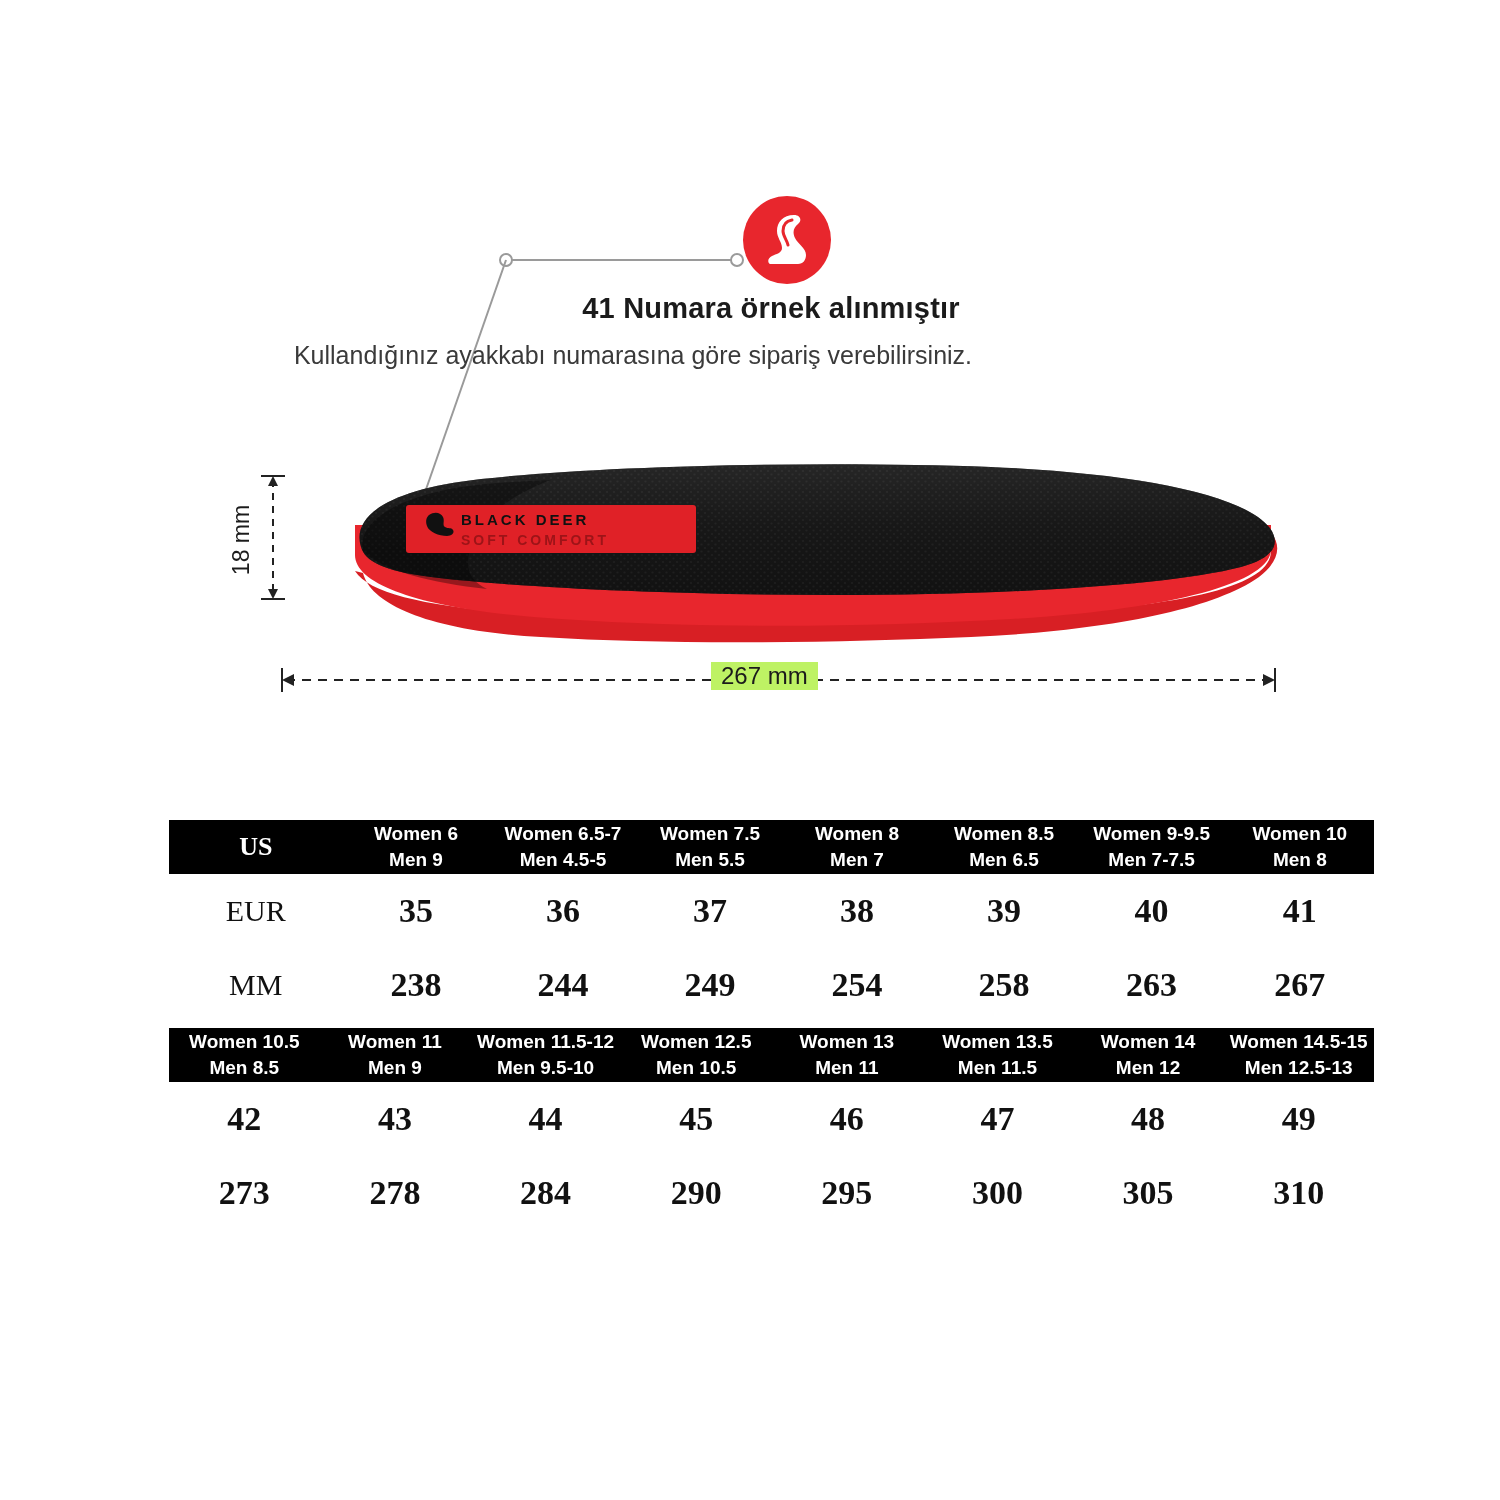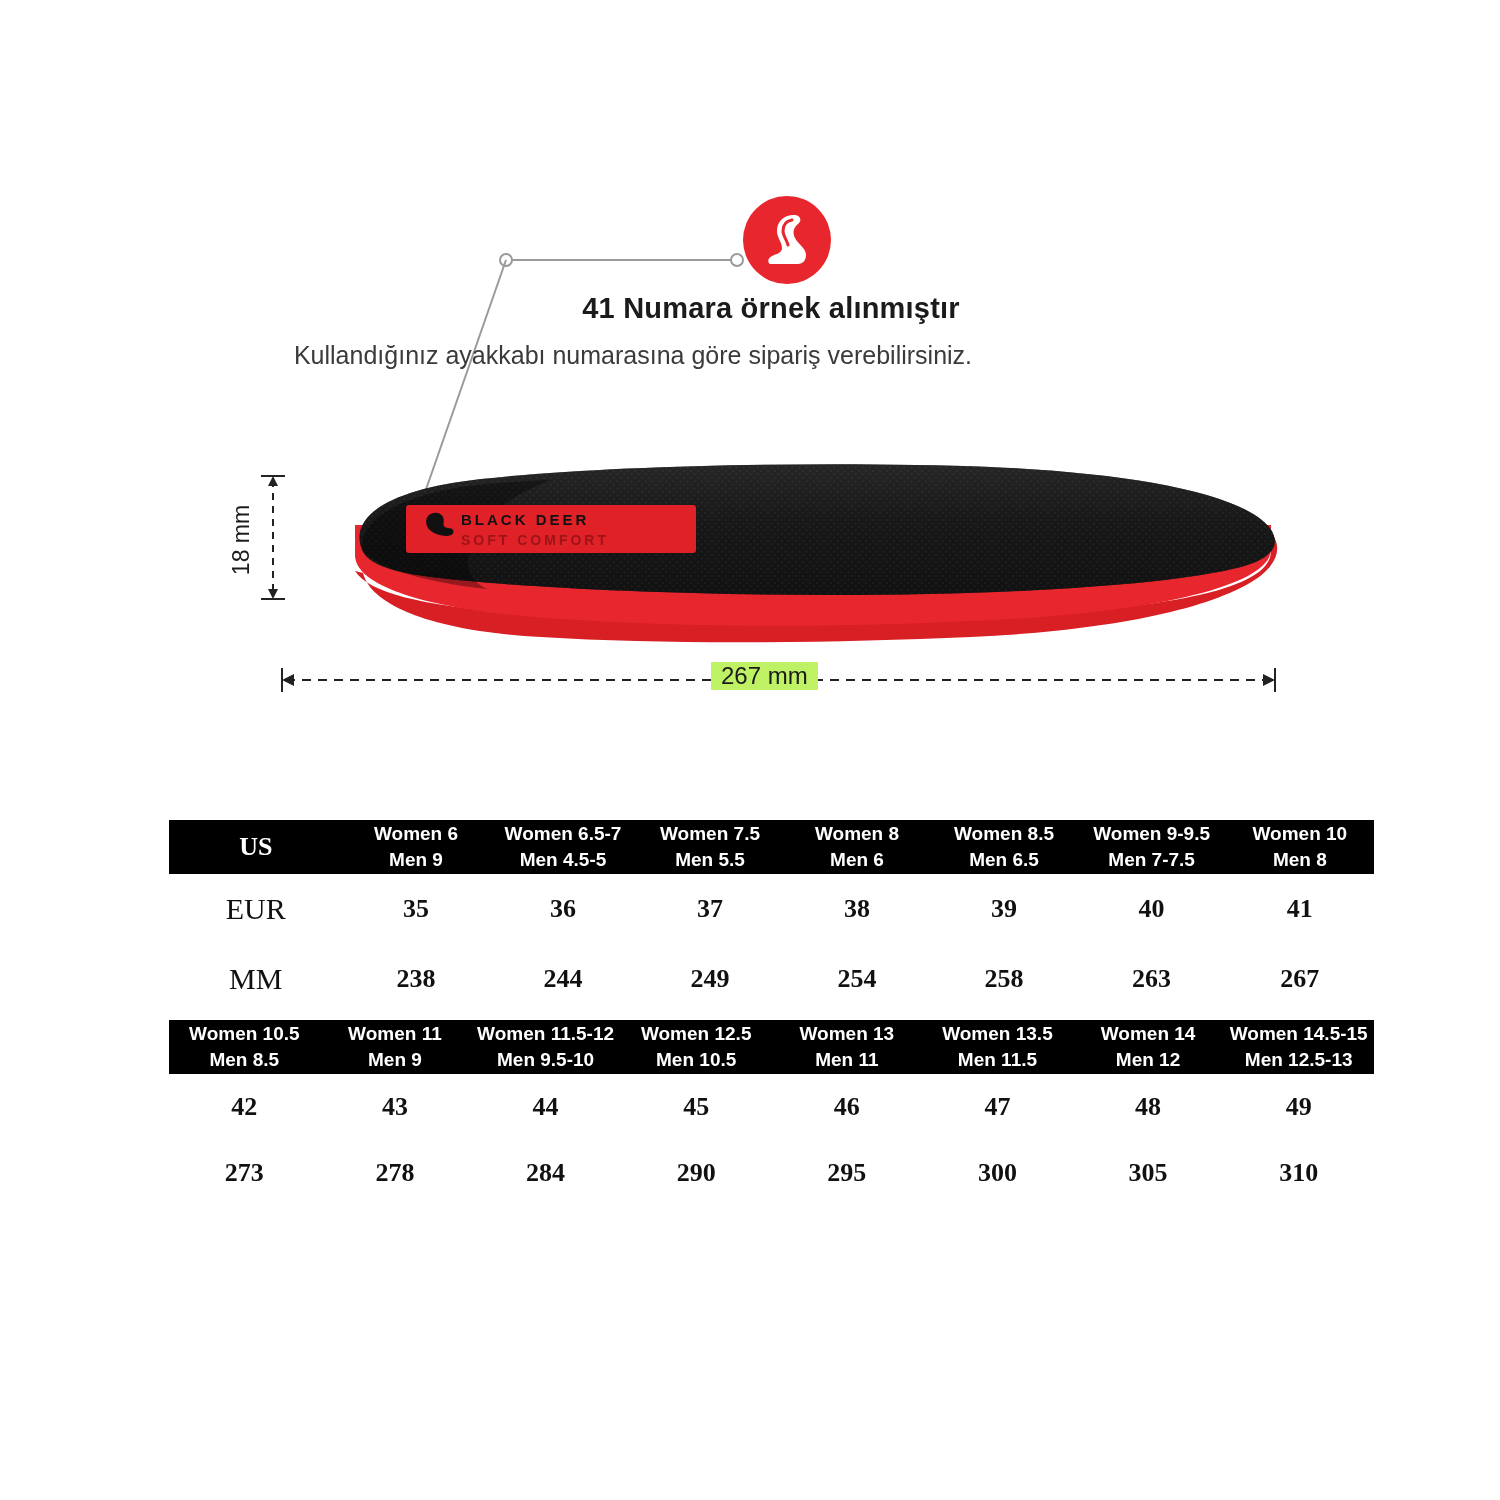--- a/index.html
+++ b/index.html
@@ -138,21 +138,21 @@
     padding: 1px 4px;
   }
   .hdr-row td.us-cell {
     font-size: 26px;
     font-weight: bold;
     font-family: "Liberation Serif", serif;
   }
   .data-row td {
     background: #ffffff;
     color: #111111;
-    font-size: 26px;
+    font-size: 34px;
     font-weight: bold;
     padding: 18px 4px;
     font-family: "Liberation Serif", serif;
   }
   .data-row td.lbl {
     font-size: 30px;
     font-weight: normal;
   }
 </style>
 </head>
@@ -263,21 +263,21 @@
         <td>
           <div>Women 6.5-7</div>
           <div>Men 4.5-5</div>
         </td>
         <td>
           <div>Women 7.5</div>
           <div>Men 5.5</div>
         </td>
         <td>
           <div>Women 8</div>
-          <div>Men 6</div>
+          <div>Men 7</div>
         </td>
         <td>
           <div>Women 8.5</div>
           <div>Men 6.5</div>
         </td>
         <td>
           <div>Women 9-9.5</div>
           <div>Men 7-7.5</div>
         </td>
         <td>

